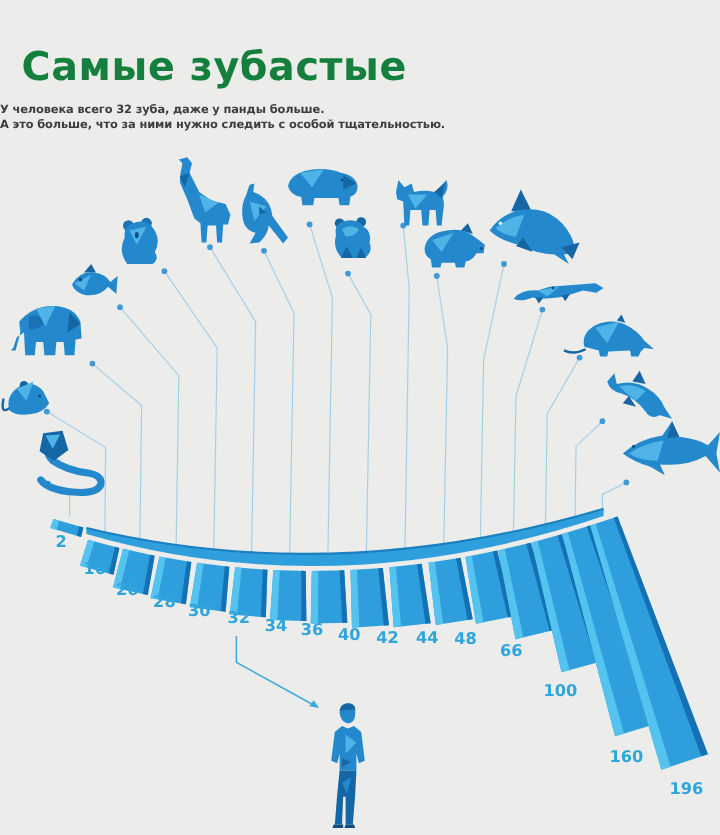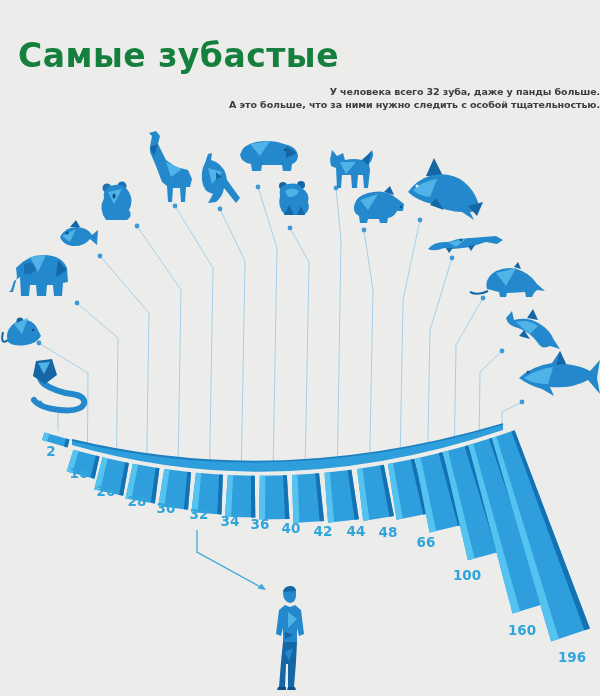--- a/index.html
+++ b/index.html
@@ -1,20 +1,20 @@
 <!DOCTYPE html>
 <html><head>
 <meta charset="utf-8">
 <style>
   html,body{margin:0;padding:0;}
   .stage{position:relative;width:600px;height:696px;background:#ECECEA;overflow:hidden;
          font-family:"DejaVu Sans",sans-serif;}
   .title{position:absolute;top:36px;left:0;width:100%;
          color:#15803d;font-size:33px;font-weight:bold;letter-spacing:0.5px;margin-left:18px;}
-  .subtitle{position:absolute;top:86px;left:0;width:100%;text-align:right;
+  .subtitle{position:absolute;top:86px;left:0;width:100%;text-align:left;
             color:#3D3D3D;font-size:9.5px;font-weight:bold;line-height:12.5px;letter-spacing:-0.1px;}
   svg{position:absolute;left:0;top:0;}
   svg text{font-family:"DejaVu Sans",sans-serif;font-weight:bold;font-size:13.5px;fill:#2FA5DC;}
 </style>
 </head>
 <body>
 
 <div class="stage">
   <div class="title">Самые зубастые</div>
   <div class="subtitle">

